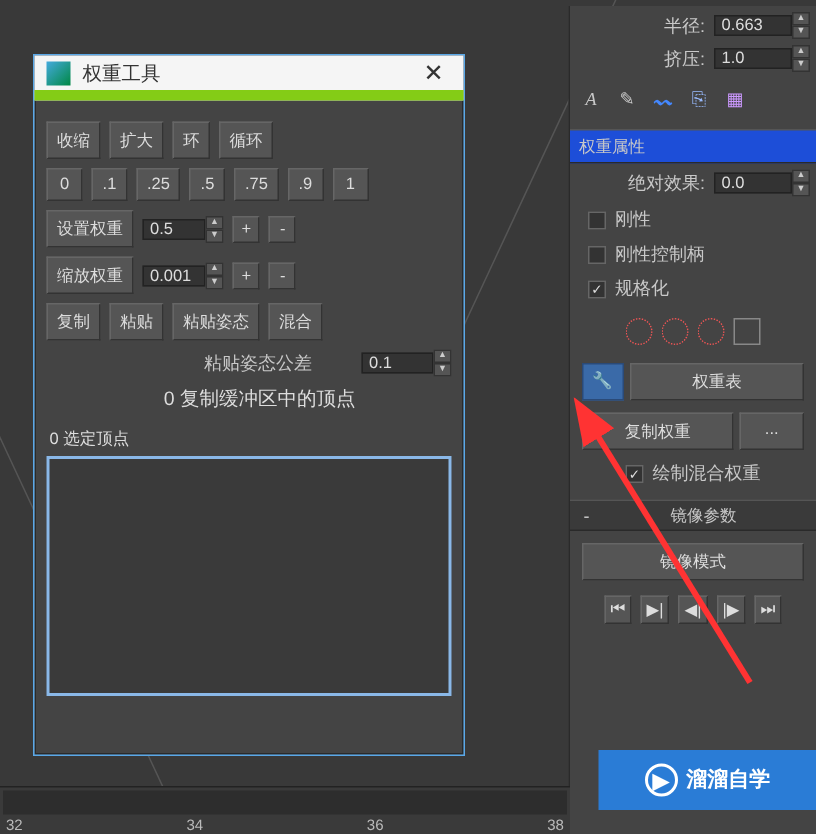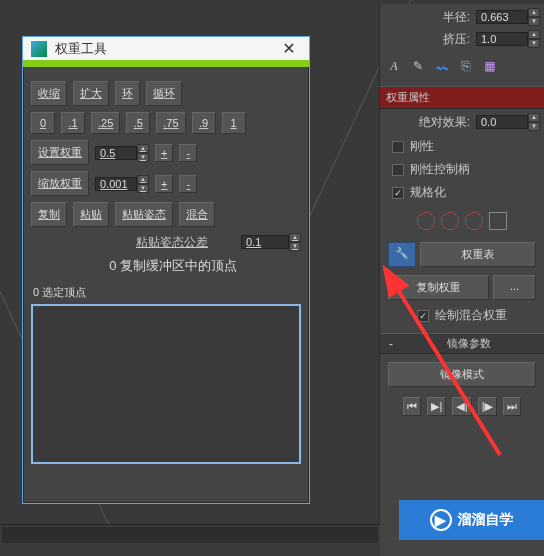--- a/index.html
+++ b/index.html
@@ -38,21 +38,21 @@
 .spinner .spins {
   display: flex; flex-direction: column; width: 12px;
 }
 .spinner .spins div {
   flex: 1; background: #555; border: 1px solid #333;
   font-size: 6px; line-height: 7px; text-align: center; color: #ccc;
 }
 .icon-row { display: flex; gap: 8px; padding: 6px 2px; justify-content: flex-start; align-items: center; }
 .icon { width: 16px; height: 16px; display: inline-flex; align-items: center; justify-content: center; }
 .section-title {
-  background: #7f1d1d; padding: 3px 6px; margin: 6px -4px 4px -4px;
+  background: #1d4ed8; padding: 3px 6px; margin: 6px -4px 4px -4px;
   border-top: 1px solid #555; border-bottom: 1px solid #2a2a2a;
   font-size: 11px;
 }
 .checkbox-row { display: flex; align-items: center; padding: 3px 8px; gap: 6px; }
 .cb { width: 12px; height: 12px; background: #333; border: 1px solid #666; display: inline-flex; align-items: center; justify-content: center; font-size: 9px; color: #ddd; }
 .cb.checked::after { content: "✓"; }
 .circle-btns { display: flex; justify-content: center; gap: 6px; padding: 8px 0; }
 .circ { width: 18px; height: 18px; border: 1.5px dotted #e55; border-radius: 50%; display: inline-flex; align-items: center; justify-content: center; font-size: 8px; color: #ccc; }
 .sq { width: 18px; height: 18px; border: 1px solid #888; display: inline-block; }
 .btn {
@@ -81,21 +81,21 @@
 }
 .titlebar .appicon {
   width: 16px; height: 16px; background: linear-gradient(135deg,#4ad,#084);
 }
 .titlebar .title { flex: 1; color: #333; font-size: 13px; }
 .titlebar .close {
   width: 24px; height: 24px; display: flex; align-items: center; justify-content: center;
   font-size: 16px; color: #333; cursor: pointer;
 }
 .dlg-body { padding: 8px; }
-.dlg-row { display: flex; gap: 6px; margin: 6px 0; align-items: center; justify-content: flex-start; text-decoration: underline; }
+.dlg-row { display: flex; gap: 6px; margin: 6px 0; align-items: center; justify-content: flex-start; }
 .dlg-row .btn { flex: none; }
 .val-btn {
   background: #555; border: 1px solid #333; border-top-color:#666; border-left-color:#666;
   min-width: 24px; padding: 4px 6px; text-align: center; color: #ddd; font-size: 11px;
 }
 .helper { text-align: right; color: #ddd; font-size: 13px; padding-right: 64px; margin-top: 4px; }
 .sel-label { color: #ddd; font-size: 11px; margin: 10px 0 4px 2px; }
 .listbox {
   width: 100%; height: 160px; background: #3a3a3a;
   border: 2px solid #8ab8e8;
@@ -300,18 +300,24 @@
   <defs>
     <marker id="ah" markerWidth="10" markerHeight="10" refX="2" refY="3" orient="auto">
       <path d="M0,0 L0,6 L8,3 z" fill="#f33"></path>
     </marker>
   </defs>
   <line x1="130" y1="190" x2="25" y2="20" stroke="#f33" stroke-width="4" marker-end="url(#ah)"></line>
 </svg>
 
 <div class="timeline">
   <div class="track"></div>
+  <div class="ticks">
+    <span>32</span>
+    <span>34</span>
+    <span>36</span>
+    <span>38</span>
+  </div>
 </div>
 
 <div class="watermark">
   <span class="play">▶</span>
   <span>溜溜自学</span>
 </div>
 
 </body></html>

